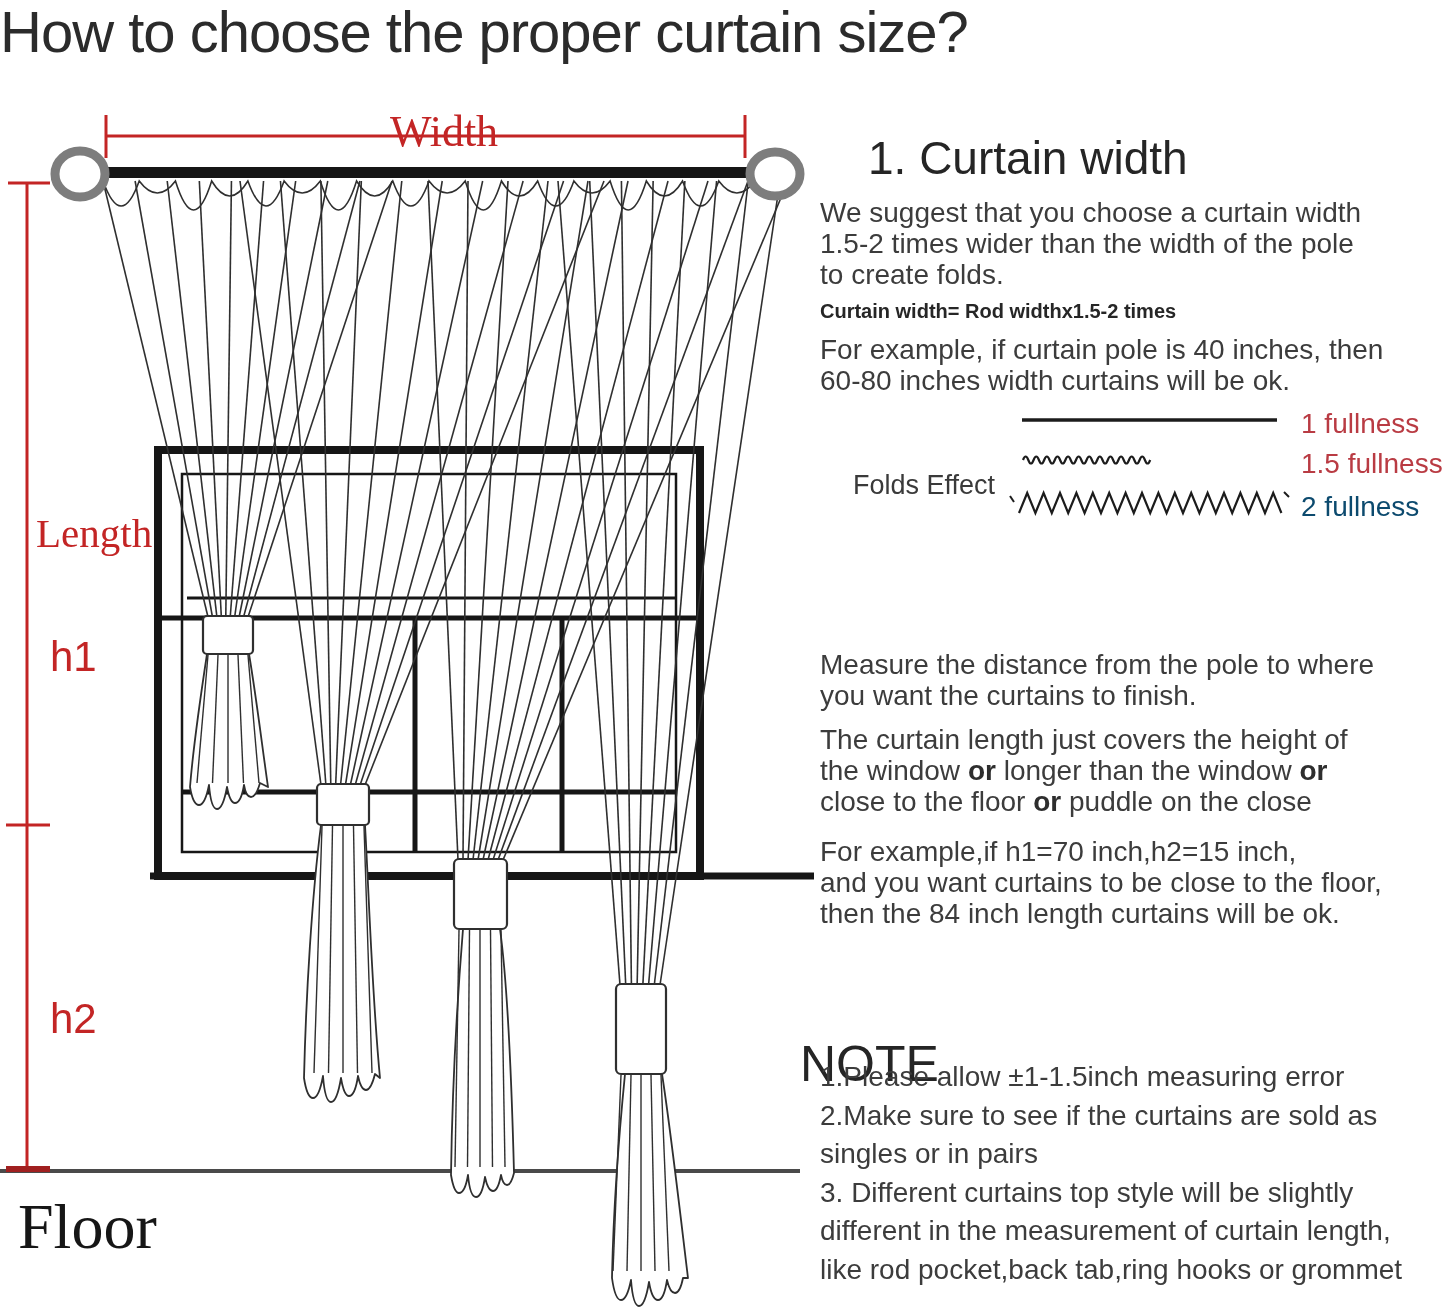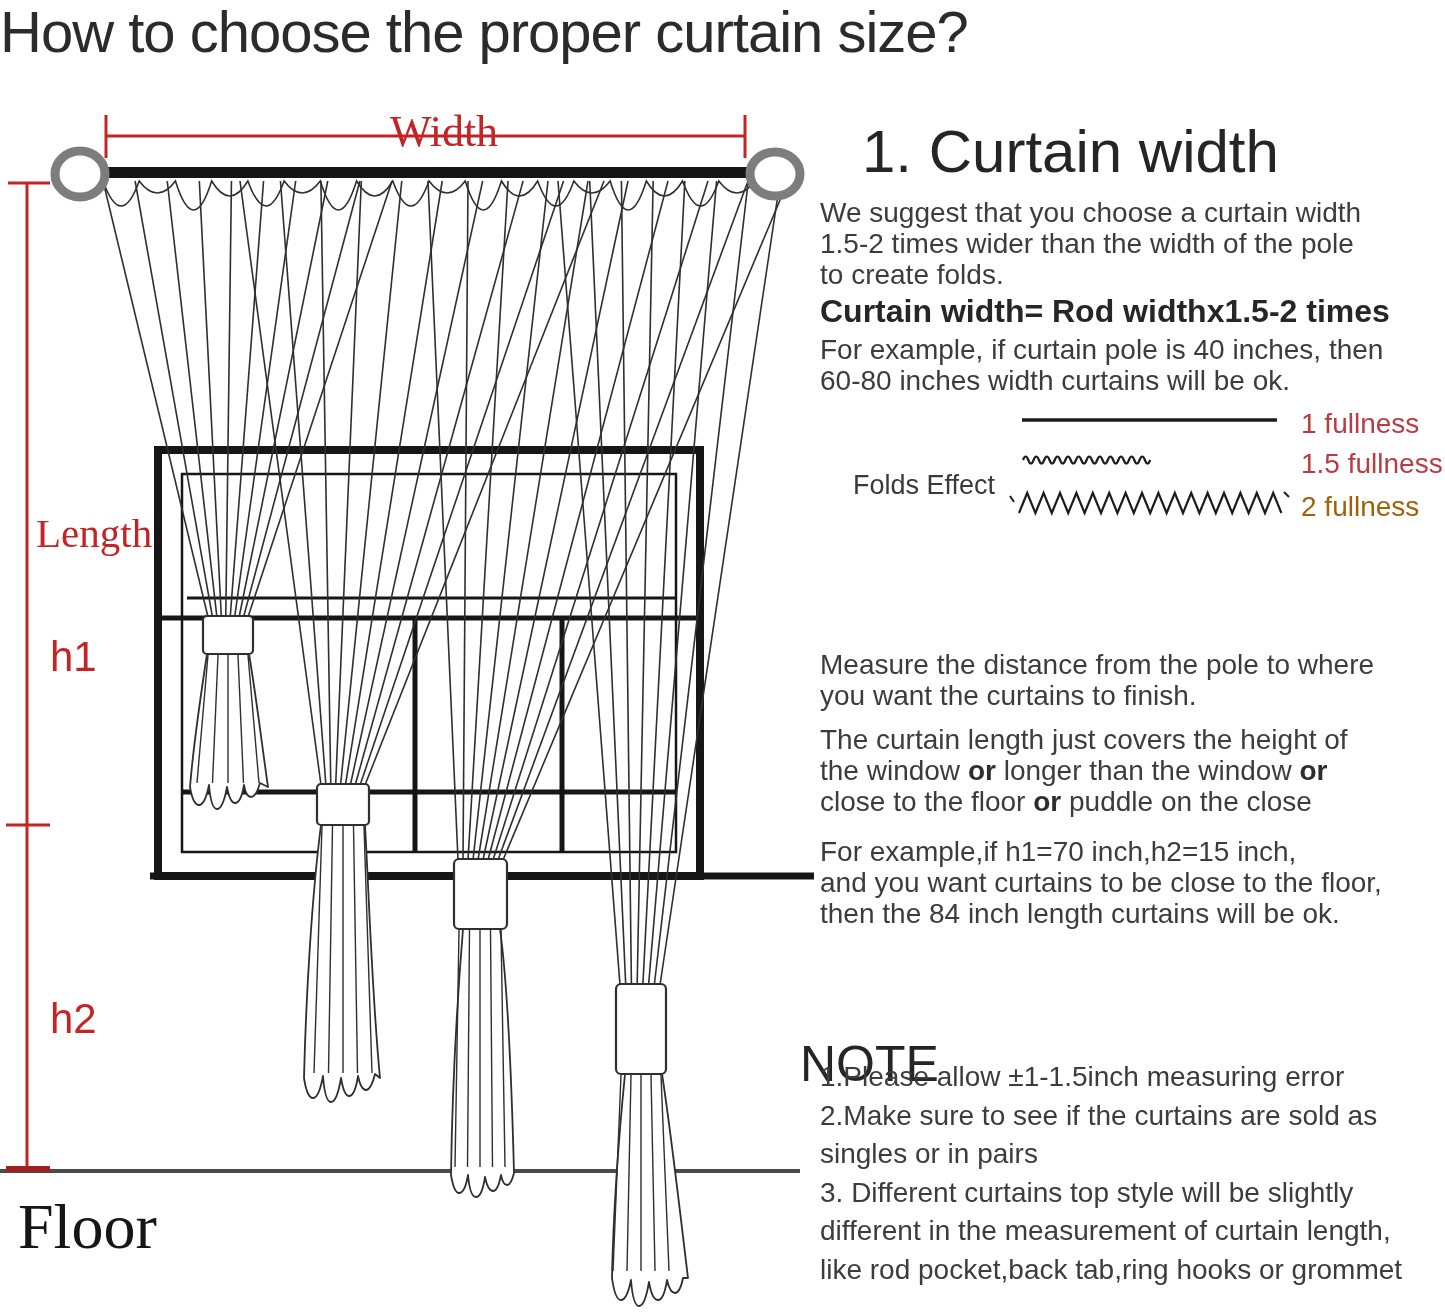--- a/index.html
+++ b/index.html
@@ -1,25 +1,25 @@
 <!DOCTYPE html>
 <html><head>
 <meta charset="utf-8">
 <style>
   html,body{margin:0;padding:0;background:#fff;}
   .stage{position:relative;width:1445px;height:1314px;background:#ffffff;overflow:hidden;
          font-family:"Liberation Sans",sans-serif;}
   .title{position:absolute;top:0px;left:0;width:1445px;
          font-size:58px;line-height:64px;font-weight:400;color:#2b2b2b;letter-spacing:-1px;}
   #diagram{position:absolute;left:0;top:95px;}
-  .sec-heading{position:absolute;left:858px;font-size:60px;line-height:54px;
-               font-weight:400;color:#252525;margin:4px;}
+  .sec-heading{position:absolute;left:858px;font-size:46px;line-height:54px;
+               font-weight:400;color:#252525;margin:10px;}
   .body-p{position:absolute;left:820px;width:630px;margin:0;white-space:pre-line;
           font-size:28px;line-height:31px;color:#3c3c3c;}
-  .formula{position:absolute;left:820px;margin:0;font-size:32px;line-height:34px;
+  .formula{position:absolute;left:820px;margin:0;font-size:20px;line-height:34px;
            font-weight:700;color:#262626;}
   .b{font-weight:700;color:#2e2e2e;}
   .folds-label{position:absolute;left:845px;top:462px;margin:8px;font-size:27px;color:#3a3a3a;}
   .fullness{position:absolute;left:1301px;margin:0;font-size:28px;line-height:28px;}
   #folds-svg{position:absolute;left:1005px;top:408px;}
   .note-heading{position:absolute;left:788px;top:1024px;margin:12px;font-size:50px;
                 line-height:56px;font-weight:400;color:#252525;}
   .note-body{position:absolute;left:820px;top:1058px;width:630px;margin:0;white-space:pre-line;
              font-size:28px;line-height:38.5px;color:#3c3c3c;}
 </style>
@@ -164,21 +164,21 @@
   <p class="folds-label">Folds Effect</p>
   <svg id="folds-svg" width="292" height="112" viewBox="0 0 292 112">
     <line x1="17" y1="12" x2="272" y2="12" stroke="#1c1c1c" stroke-width="3.5"></line>
     <path id="wave15" stroke="#1c1c1c" stroke-width="2.2" fill="none" d="M18,52 q2.65,-7 5.3,0 q2.65,7 5.3,0 q2.65,-7 5.3,0 q2.65,7 5.3,0 q2.65,-7 5.3,0 q2.65,7 5.3,0 q2.65,-7 5.3,0 q2.65,7 5.3,0 q2.65,-7 5.3,0 q2.65,7 5.3,0 q2.65,-7 5.3,0 q2.65,7 5.3,0 q2.65,-7 5.3,0 q2.65,7 5.3,0 q2.65,-7 5.3,0 q2.65,7 5.3,0 q2.65,-7 5.3,0 q2.65,7 5.3,0 q2.65,-7 5.3,0 q2.65,7 5.3,0 q2.65,-7 5.3,0 q2.65,7 5.3,0 q2.65,-7 5.3,0 q2.65,7 5.3,0"></path>
     <polyline id="zig2" stroke="#1c1c1c" stroke-width="2.2" fill="none" points="14,105 22.2,85 30.4,105 38.599999999999994,85 46.8,105 55,85 63.2,105 71.4,85 79.60000000000001,105 87.80000000000001,85 96.00000000000001,105 104.20000000000002,85 112.40000000000002,105 120.60000000000002,85 128.8,105 137,85 145.2,105 153.39999999999998,85 161.59999999999997,105 169.79999999999995,85 177.99999999999994,105 186.19999999999993,85 194.39999999999992,105 202.5999999999999,85 210.7999999999999,105 218.9999999999999,85 227.19999999999987,105 235.39999999999986,85 243.59999999999985,105 251.79999999999984,85 259.99999999999983,105 268.1999999999998,85 276.3999999999998,105"></polyline>
     <line x1="5" y1="88" x2="9" y2="94" stroke="#1c1c1c" stroke-width="2"></line>
     <line x1="279" y1="84" x2="284" y2="89" stroke="#1c1c1c" stroke-width="2"></line>
   </svg>
   <p class="fullness" style="top:410px;color:#b93b43">1 fullness</p>
   <p class="fullness" style="top:450px;color:#b93b43">1.5 fullness</p>
-  <p class="fullness" style="top:493px;color:#a16207">2 fullness</p>
+  <p class="fullness" style="top:493px;color:#0c4a6e">2 fullness</p>
 
   <p class="body-p" style="top:649px">Measure the distance from the pole to where
 you want the curtains to finish.</p>
   <p class="body-p" style="top:724px"><span>The curtain length just covers the height of
 the window </span><span class="b">or</span><span> longer than the window </span><span class="b">or</span><span>
 close to the floor </span><span class="b">or</span><span> puddle on the close</span></p>
   <p class="body-p" style="top:836px">For example,if h1=70 inch,h2=15 inch,
 and you want curtains to be close to the floor,
 then the 84 inch length curtains will be ok.</p>
 

